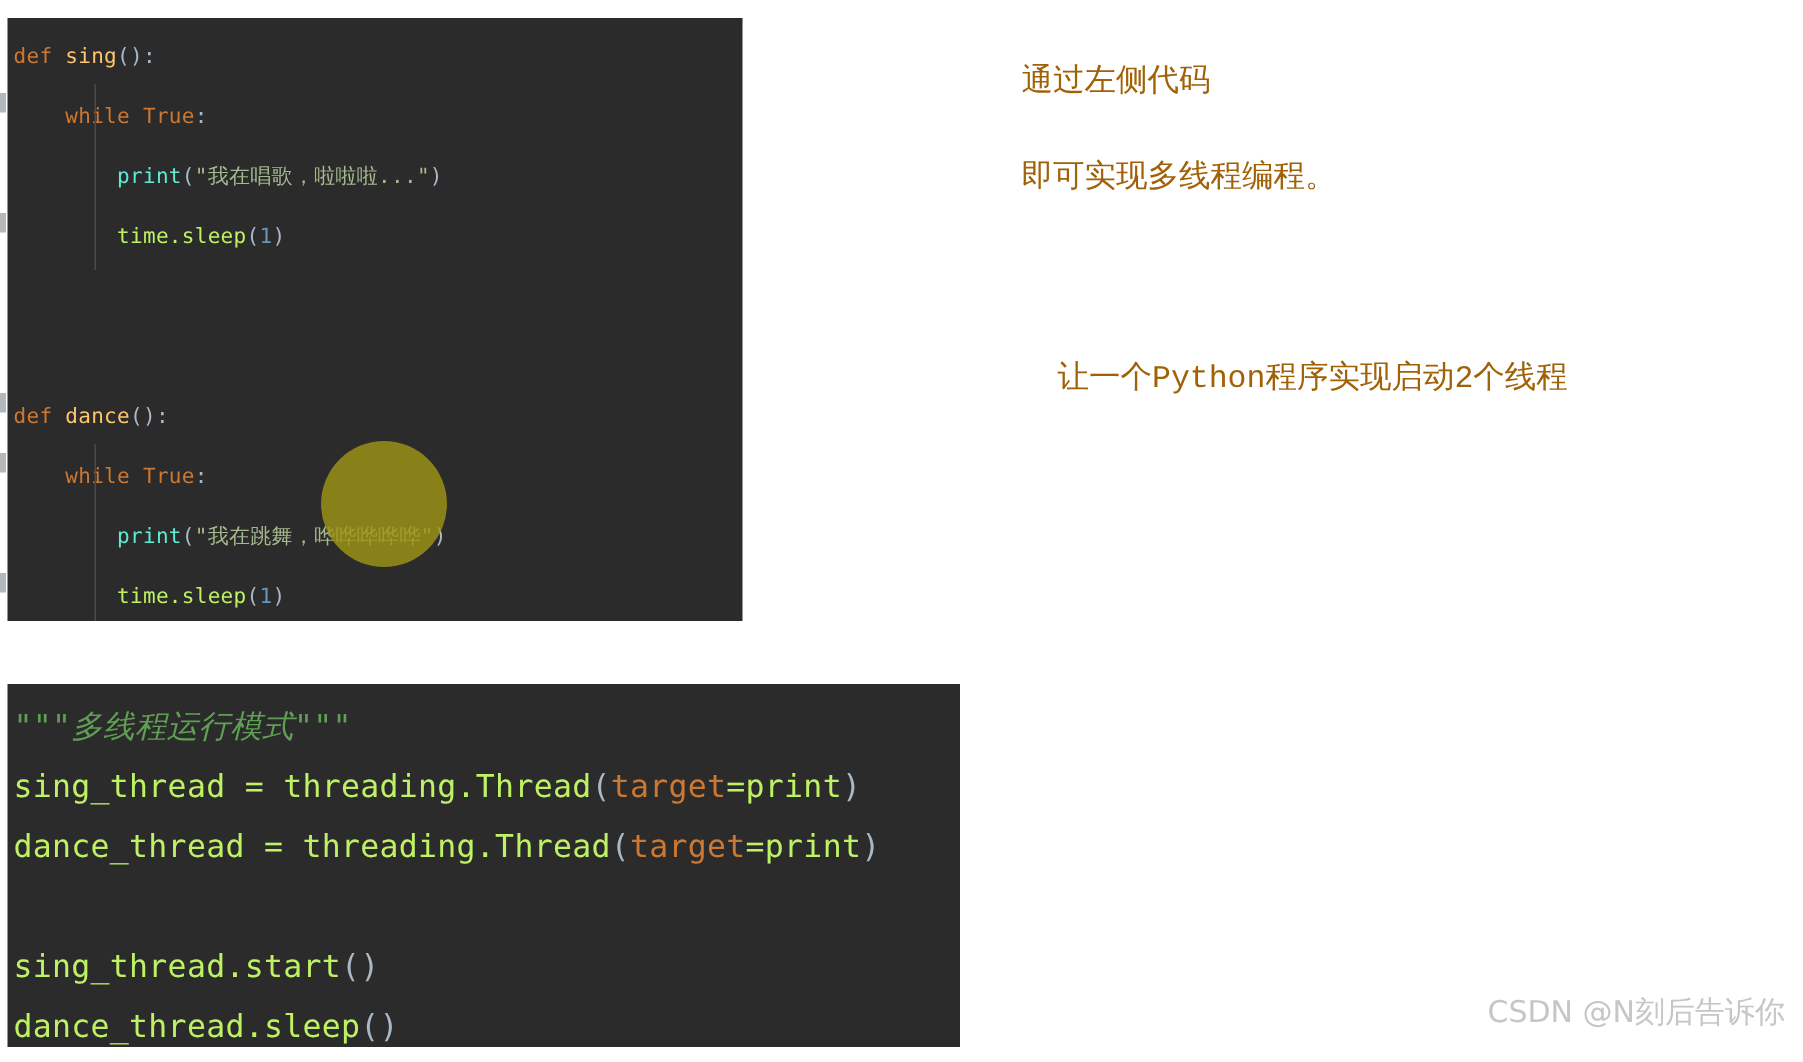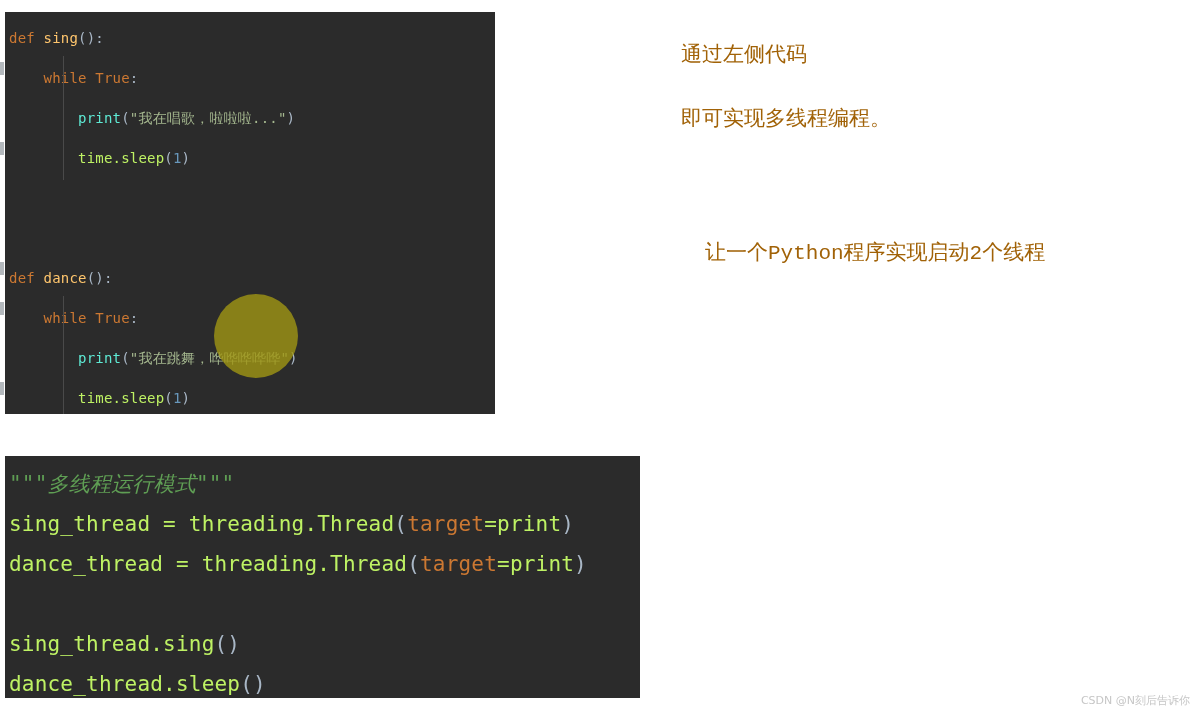--- a/index.html
+++ b/index.html
@@ -102,23 +102,23 @@
     white-space: nowrap;
     font-family: Liberation Mono, monospace;
   }
   #note-group-1 { left: 681px; top: 24px; }
   #note-group-2 { left: 705px; top: 222px; }
 
   
   #watermark {
     position: absolute;
     right: 12px;
-    bottom: 0;
+    bottom: 20px;
     color: #c6c6c6;
-    font-size: 11px;
+    font-size: 20px;
     font-family: "DejaVu Sans", "Liberation Sans", sans-serif;
     white-space: nowrap;
   }
 </style>
 </head>
 <body>
 
 <div class="code-block" id="code-block-1">
   <div id="code-1-lines">
       <div class="code-line"><span class="kw">def </span><span class="fn">sing</span><span class="pn">():</span></div>
@@ -144,21 +144,21 @@
 <div class="gutter-mark" style="top:382px;"></div>
 
 <div id="highlight-circle" style="left: 214px; top: 294px; width: 84px; height: 84px;"></div>
 
 <div class="code-block" id="code-block-2">
   <div id="code-2-lines">
       <div class="code-line"><span class="doc">"""多线程运行模式"""</span></div>
       <div class="code-line"><span class="pl">sing_thread = threading.Thread</span><span class="pn">(</span><span class="kw">target</span><span class="pl">=print</span><span class="pn">)</span></div>
       <div class="code-line"><span class="pl">dance_thread = threading.Thread</span><span class="pn">(</span><span class="kw">target</span><span class="pl">=print</span><span class="pn">)</span></div>
       <div class="code-line blank">&nbsp;</div>
-      <div class="code-line"><span class="pl">sing_thread.sing</span><span class="pn">()</span></div>
+      <div class="code-line"><span class="pl">sing_thread.start</span><span class="pn">()</span></div>
       <div class="code-line"><span class="pl">dance_thread.sleep</span><span class="pn">()</span></div>
     </div>
 </div>
 
 <div class="note-group" id="note-group-1">
   <div>通过左侧代码</div>
   <div>即可实现多线程编程。</div>
 </div>
 
 <div class="note-group" id="note-group-2">

